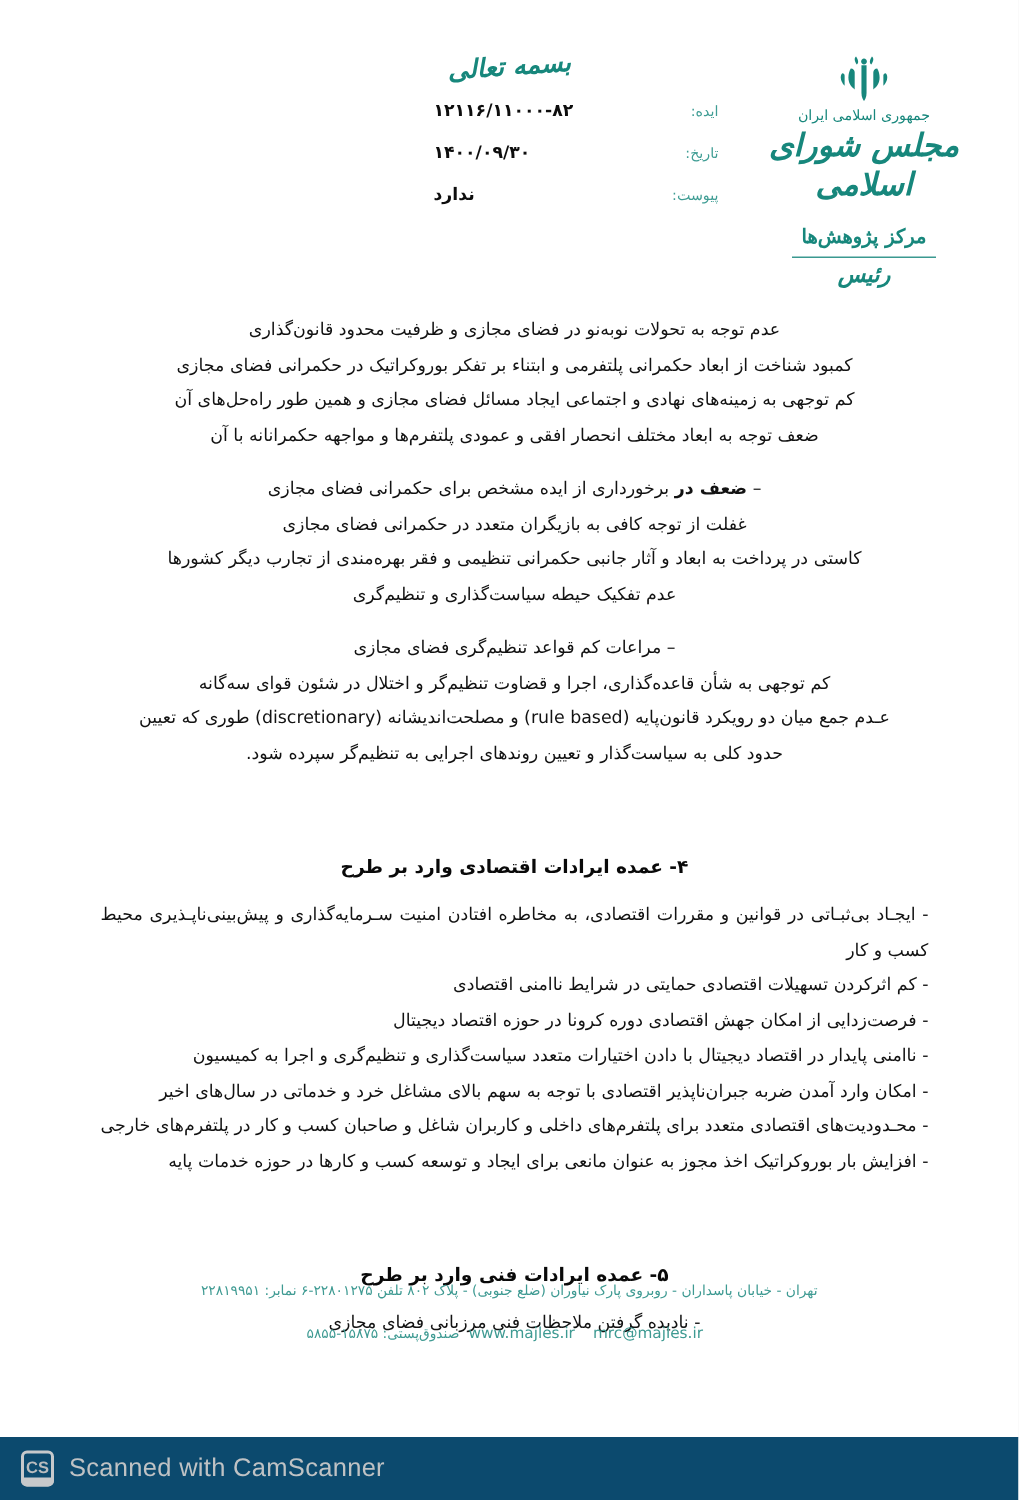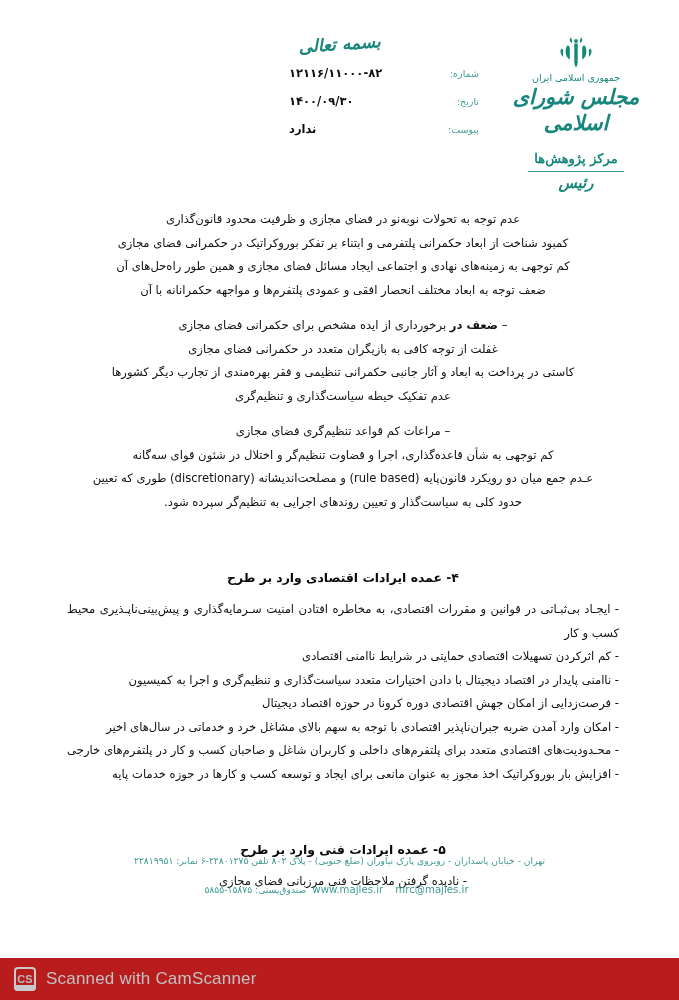--- a/index.html
+++ b/index.html
@@ -172,21 +172,21 @@
     margin: 12px 6px;
     font-size: 10.2px;
   }
 
   
   .cam-bar {
     position: absolute;
     left: 0; right: 0;
     bottom: 0;
     height: 42px;
-    background: #b91c1c;
+    background: #0c4a6e;
     display: flex;
     align-items: center;
     padding-right: 0;
     padding-left: 14px;
     direction: ltr;
   }
   .cam-logo {
     width: 22px; height: 24px;
     border: 2px solid #c7c9cb;
     border-radius: 4px;
@@ -240,21 +240,21 @@
     </svg>
     <div class="logo-line1">جمهوری اسلامی ایران</div>
     <div class="logo-line2">مجلس شورای اسلامی</div>
     <div class="logo-line3">مرکز پژوهش‌ها</div>
     <div class="logo-rule"></div>
     <div class="logo-role">رئیس</div>
   </div>
 
   <div class="meta">
     <div class="meta-row">
-      <div class="meta-label">شماره:</div>
+      <div class="meta-label">ایده:</div>
       <div class="meta-value">۱۲۱۱۶/۱۱۰۰۰-۸۲</div>
     </div>
     <div class="meta-row">
       <div class="meta-label">تاریخ:</div>
       <div class="meta-value">۱۴۰۰/۰۹/۳۰</div>
     </div>
     <div class="meta-row">
       <div class="meta-label">پیوست:</div>
       <div class="meta-value">ندارد</div>
     </div>
@@ -288,22 +288,22 @@
     </div>
 
     <div class="gap-lg"></div>
 
     <div class="blk">
       <div class="heading">۴- عمده ایرادات اقتصادی وارد بر طرح</div>
       <div class="gap-sm"></div>
       <div class="ln wrap">- ایجـاد بی‌ثبـاتی در قوانین و مقررات اقتصادی، به مخاطره افتادن امنیت سـرمایه‌گذاری و پیش‌بینی‌ناپـذیری
 محیط کسب و کار</div>
       <div class="ln right">- کم اثرکردن تسهیلات اقتصادی حمایتی در شرایط ناامنی اقتصادی</div>
+      <div class="ln right">- فرصت‌زدایی از امکان جهش اقتصادی دوره کرونا در حوزه اقتصاد دیجیتال</div>
       <div class="ln right">- ناامنی پایدار در اقتصاد دیجیتال با دادن اختیارات متعدد سیاست‌گذاری و تنظیم‌گری و اجرا به کمیسیون</div>
-      <div class="ln right">- فرصت‌زدایی از امکان جهش اقتصادی دوره کرونا در حوزه اقتصاد دیجیتال</div>
       <div class="ln right">- امکان وارد آمدن ضربه جبران‌ناپذیر اقتصادی با توجه به سهم بالای مشاغل خرد و خدماتی در سال‌های اخیر</div>
       <div class="ln wrap">- محـدودیت‌های اقتصادی متعدد برای پلتفرم‌های داخلی و کاربران شاغل و صاحبان کسب و کار در پلتفرم‌های
 خارجی</div>
       <div class="ln right">- افزایش بار بوروکراتیک اخذ مجوز به عنوان مانعی برای ایجاد و توسعه کسب و کارها در حوزه خدمات پایه</div>
     </div>
 
     <div class="gap-lg"></div>
 
     <div class="blk">
       <div class="heading">۵- عمده ایرادات فنی وارد بر طرح</div>

